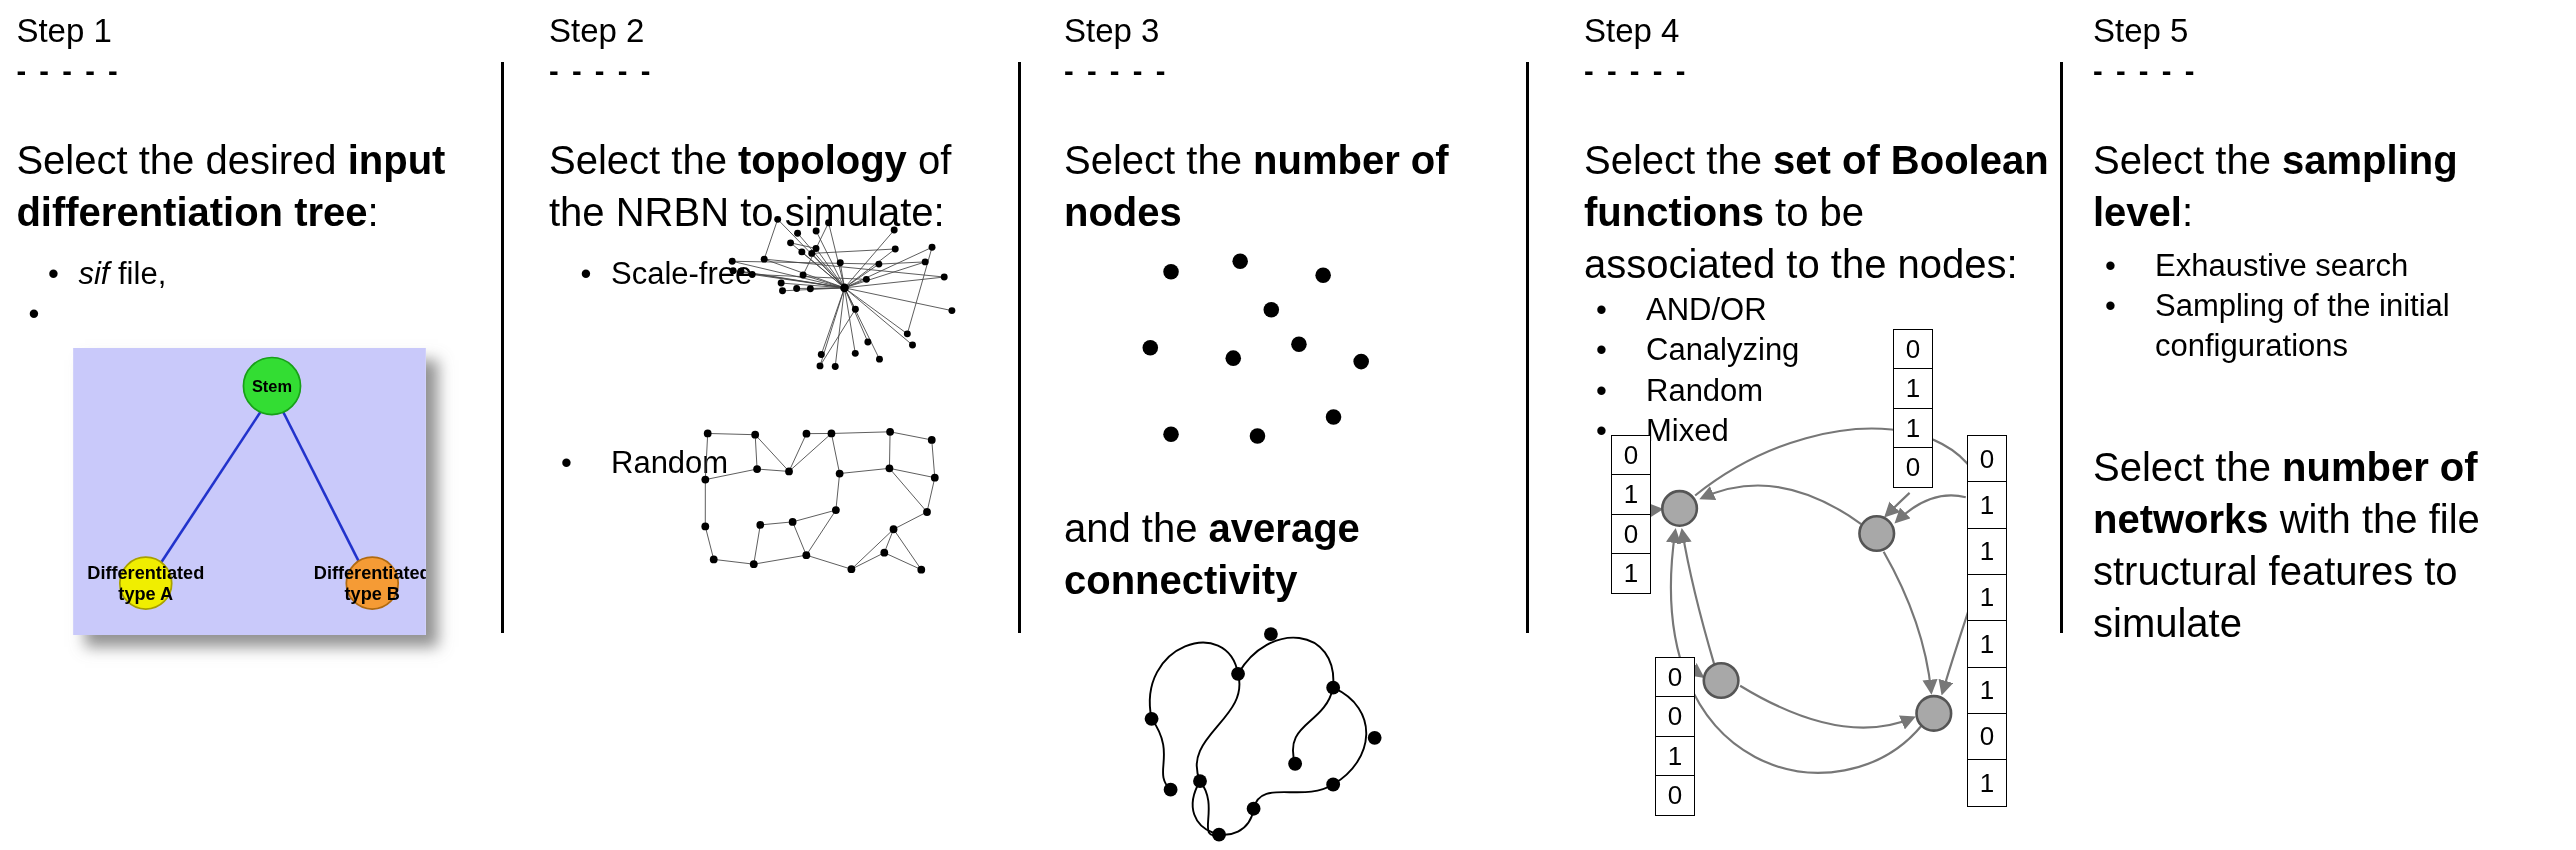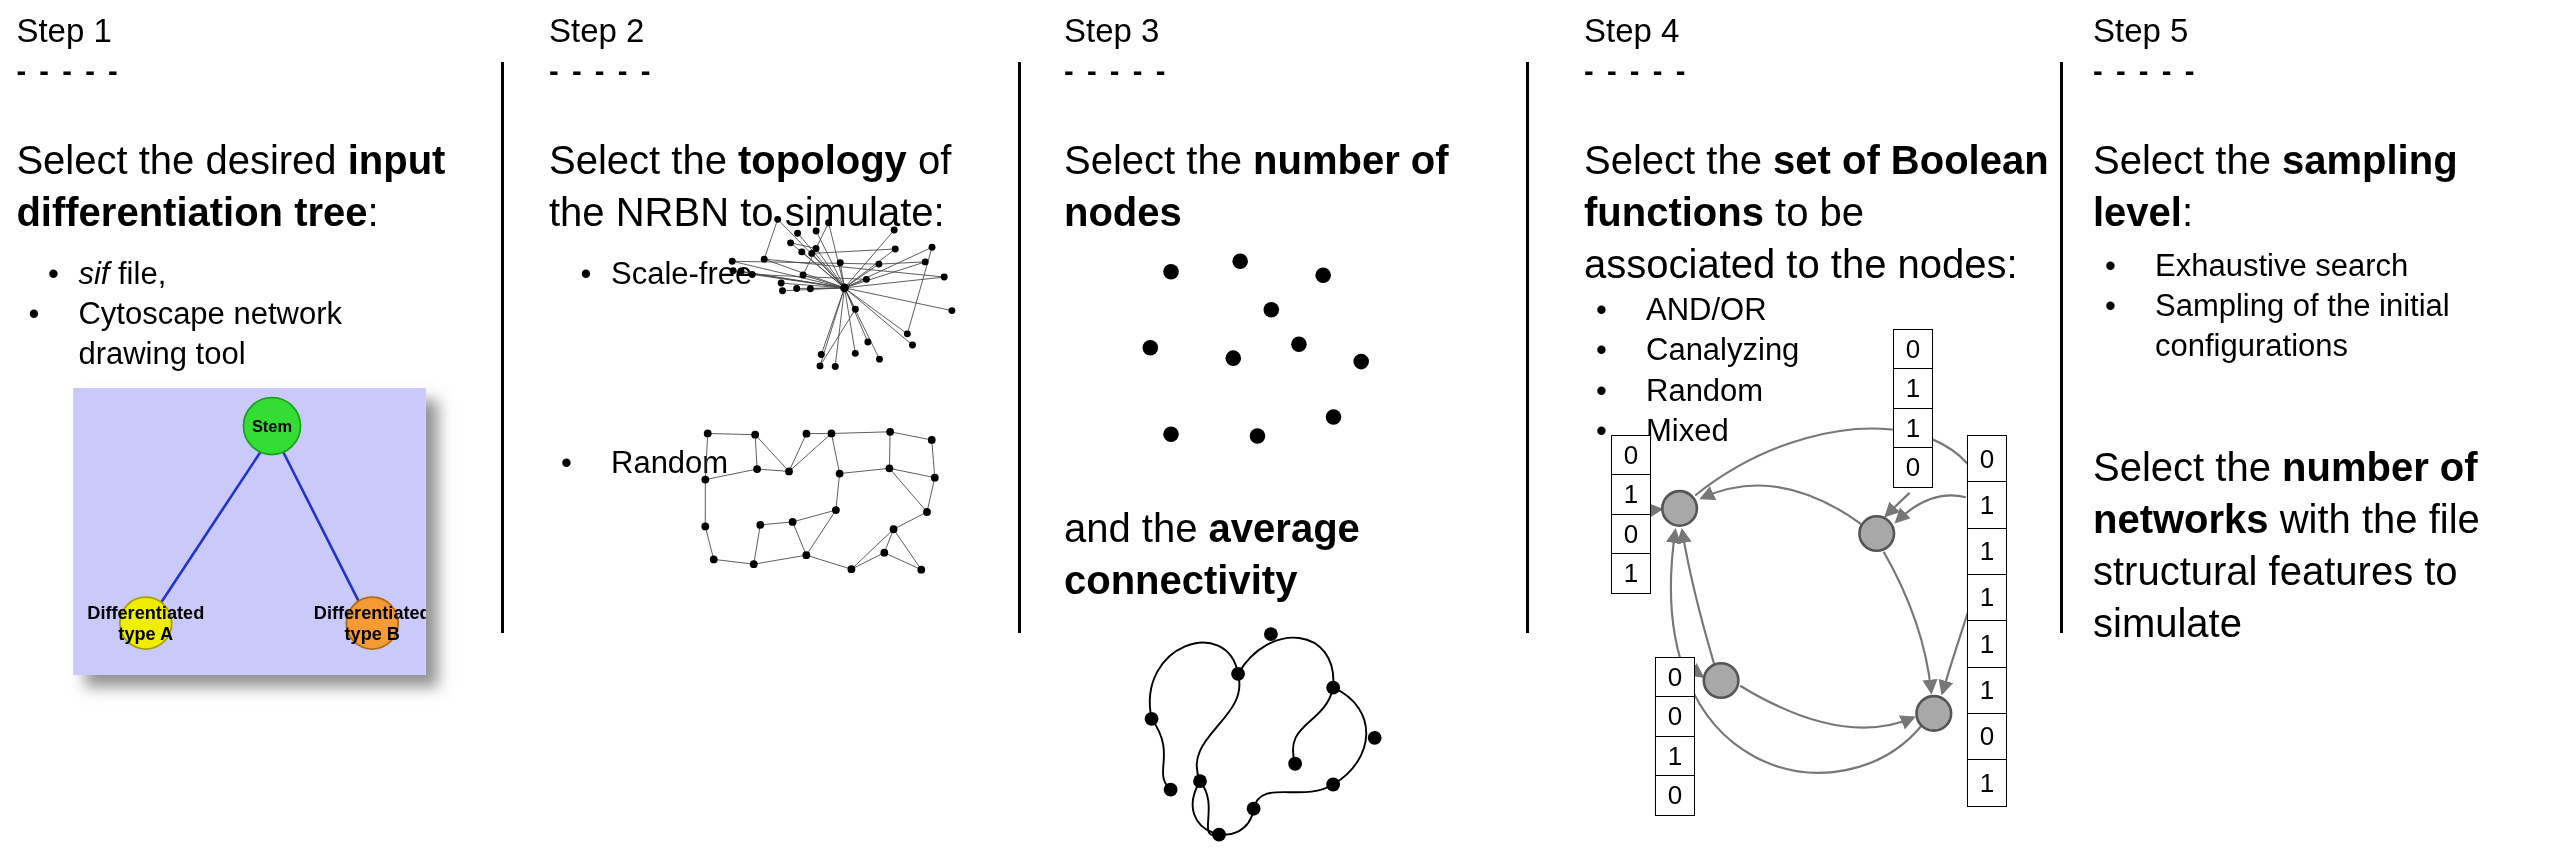--- a/index.html
+++ b/index.html
@@ -79,21 +79,20 @@
   <div class="col col1">
     <div class="heading">Step 1</div>
     <div class="dashes">- - - - -</div>
     <div class="body-text intro"><span>Select the desired </span><b>input differentiation tree</b><span>:</span></div>
     <div class="bullet mt18">
       <span class="dot"></span>
       <span class="txt"><i>sif</i><span> file,</span></span>
     </div>
     <div class="bullet">
       <span class="dot"></span>
-      <span class="txt txt-narrow">Cytoscape network drawing tool</span>
     </div>
 
     <div class="tree-wrap">
       <svg width="353" height="287" viewBox="0 0 408 332">
         <rect x="0" y="0" width="408" height="332" fill="#c9c9fa"></rect>
         <line x1="218" y1="72" x2="90" y2="266" stroke-width="3" stroke="#2233cc"></line>
         <line x1="242" y1="72" x2="340" y2="266" stroke-width="3" stroke="#2233cc"></line>
         <circle cx="230" cy="44" r="33" stroke="#18a018" stroke-width="2" fill="#33dd33"></circle>
         <circle cx="84" cy="272" r="30" stroke="#a8a000" stroke-width="2" fill="#f0ee00"></circle>
         <circle cx="346" cy="272" r="30" stroke="#b06a10" stroke-width="2" fill="#f59b35"></circle>

